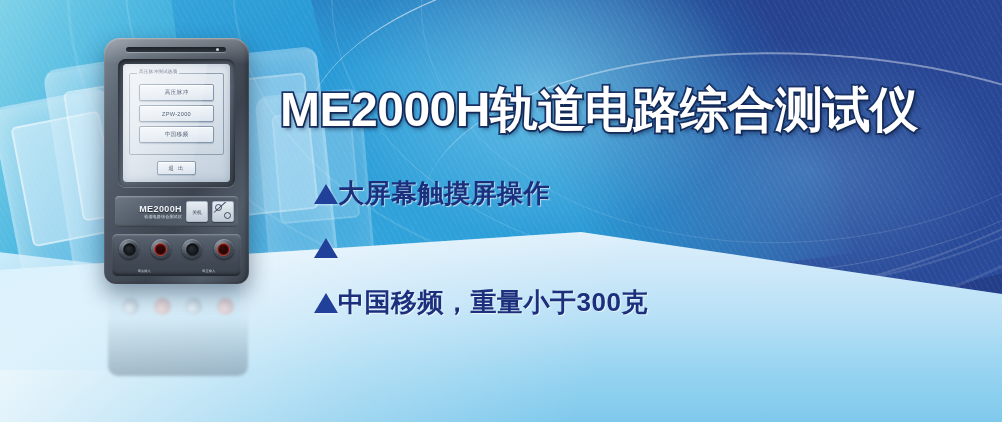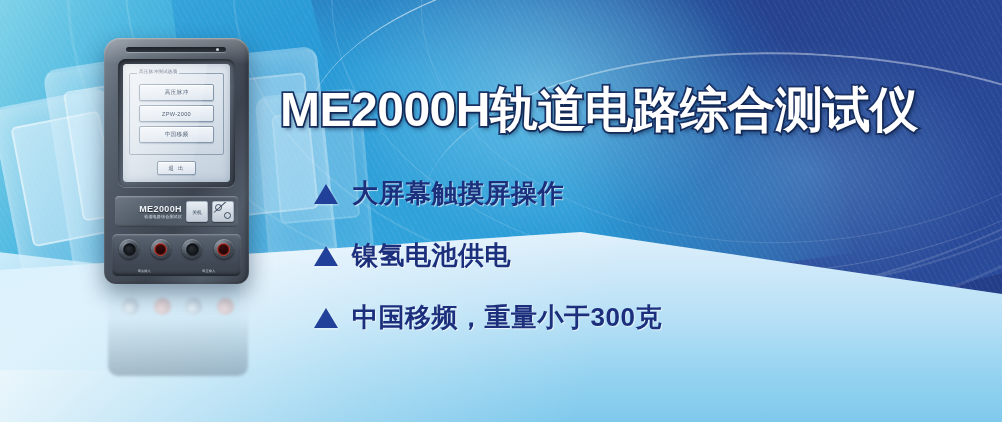--- a/index.html
+++ b/index.html
@@ -495,21 +495,20 @@
   }
   .bullets {
     position: absolute;
     left: 314px;
     top: 176px;
     width: 600px;
   }
   .bullet {
     display: flex;
     align-items: center;
-    gap: 14px;
     margin-bottom: 27px;
   }
   .tri {
     width: 0; height: 0;
     border-left: 12px solid transparent;
     border-right: 12px solid transparent;
     border-bottom: 20px solid #21409a;
     flex: 0 0 auto;
     filter: drop-shadow(1px 1px 1px rgba(255,255,255,0.5));
   }
@@ -621,21 +620,20 @@
 
   <div class="headline">ME2000H轨道电路综合测试仪</div>
 
   <div class="bullets">
     <div class="bullet">
       <span class="tri"></span>
       <span class="bullet-text">大屏幕触摸屏操作</span>
     </div>
     <div class="bullet">
       <span class="tri"></span>
-      <span class="bullet-text">镍氢电池供电</span>
     </div>
     <div class="bullet">
       <span class="tri"></span>
       <span class="bullet-text">中国移频，重量小于300克</span>
     </div>
   </div>
 
 </div>
 
 </body></html>

